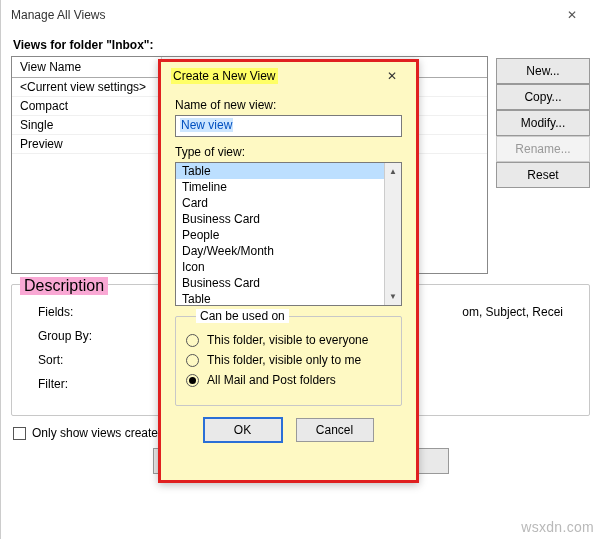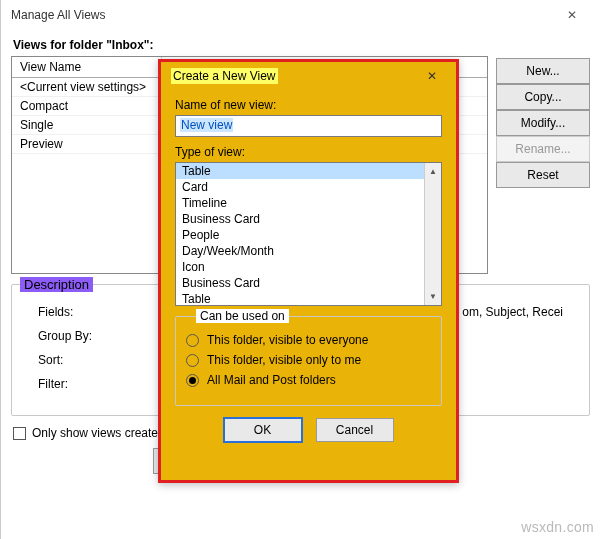--- a/index.html
+++ b/index.html
@@ -85,43 +85,43 @@
 
 .desc-group {
   margin-top: 10px;
   border: 1px solid #c8c8c8;
   border-radius: 2px;
   padding: 10px 10px 14px 10px;
   position: relative;
 }
 .desc-group .legend {
   position: absolute; top: -8px; left: 8px;
-  background: #8b5cf6; padding: 0 4px;
-  font-size: 13px;
+  background: #f9a8d4; padding: 0 4px;
+  font-size: 16px;
 }
 .desc-row { display: flex; align-items: center; margin: 10px 16px; }
 .desc-label { width: 70px; }
 .desc-val { flex: 1; }
 
 .only-check { display: flex; align-items: center; gap: 6px; margin: 10px 2px 8px 2px; }
 .checkbox {
   width: 13px; height: 13px; border: 1px solid #555; display: inline-block;
 }
 
 .bottom-bar {
   display: flex; gap: 10px; justify-content: center; margin-top: 8px;
 }
 .bottom-bar .win-btn { width: 92px; }
 
 
 .modal {
   position: absolute;
   left: 158px; top: 59px;
-  width: 301px; height: 424px;
-  background: #eab308;
+  width: 261px; height: 424px;
+  background: #fef9c3;
   border: 3px solid #e02020;
   box-shadow: 0 2px 8px rgba(0,0,0,0.25);
 }
 .modal-titlebar {
   display: flex; align-items: center;
   padding: 6px 8px 6px 10px;
   height: 28px;
 }
 .modal-title { font-size: 12px; background: #ffff66; padding: 1px 2px; }
 .modal-spacer { flex: 1; }
@@ -265,22 +265,22 @@
   <div class="modal-body">
     <div class="field-label">Name of new view:</div>
     <div class="text-input sel">
       <span class="seltext">New view</span>
     </div>
 
     <div class="field-label" style="margin-top:8px">Type of view:</div>
     <div class="listbox">
       <div class="list-items">
         <div class="list-item selected">Table</div>
+        <div class="list-item">Timeline</div>
         <div class="list-item">Card</div>
-        <div class="list-item">Timeline</div>
         <div class="list-item">Business Card</div>
         <div class="list-item">People</div>
         <div class="list-item">Day/Week/Month</div>
         <div class="list-item">Icon</div>
         <div class="list-item">Business Card</div>
         <div class="list-item">Table</div>
       </div>
       <div class="scroll">
         <div class="scroll-arrow">▲</div>
         <div class="scroll-thumb"></div>

